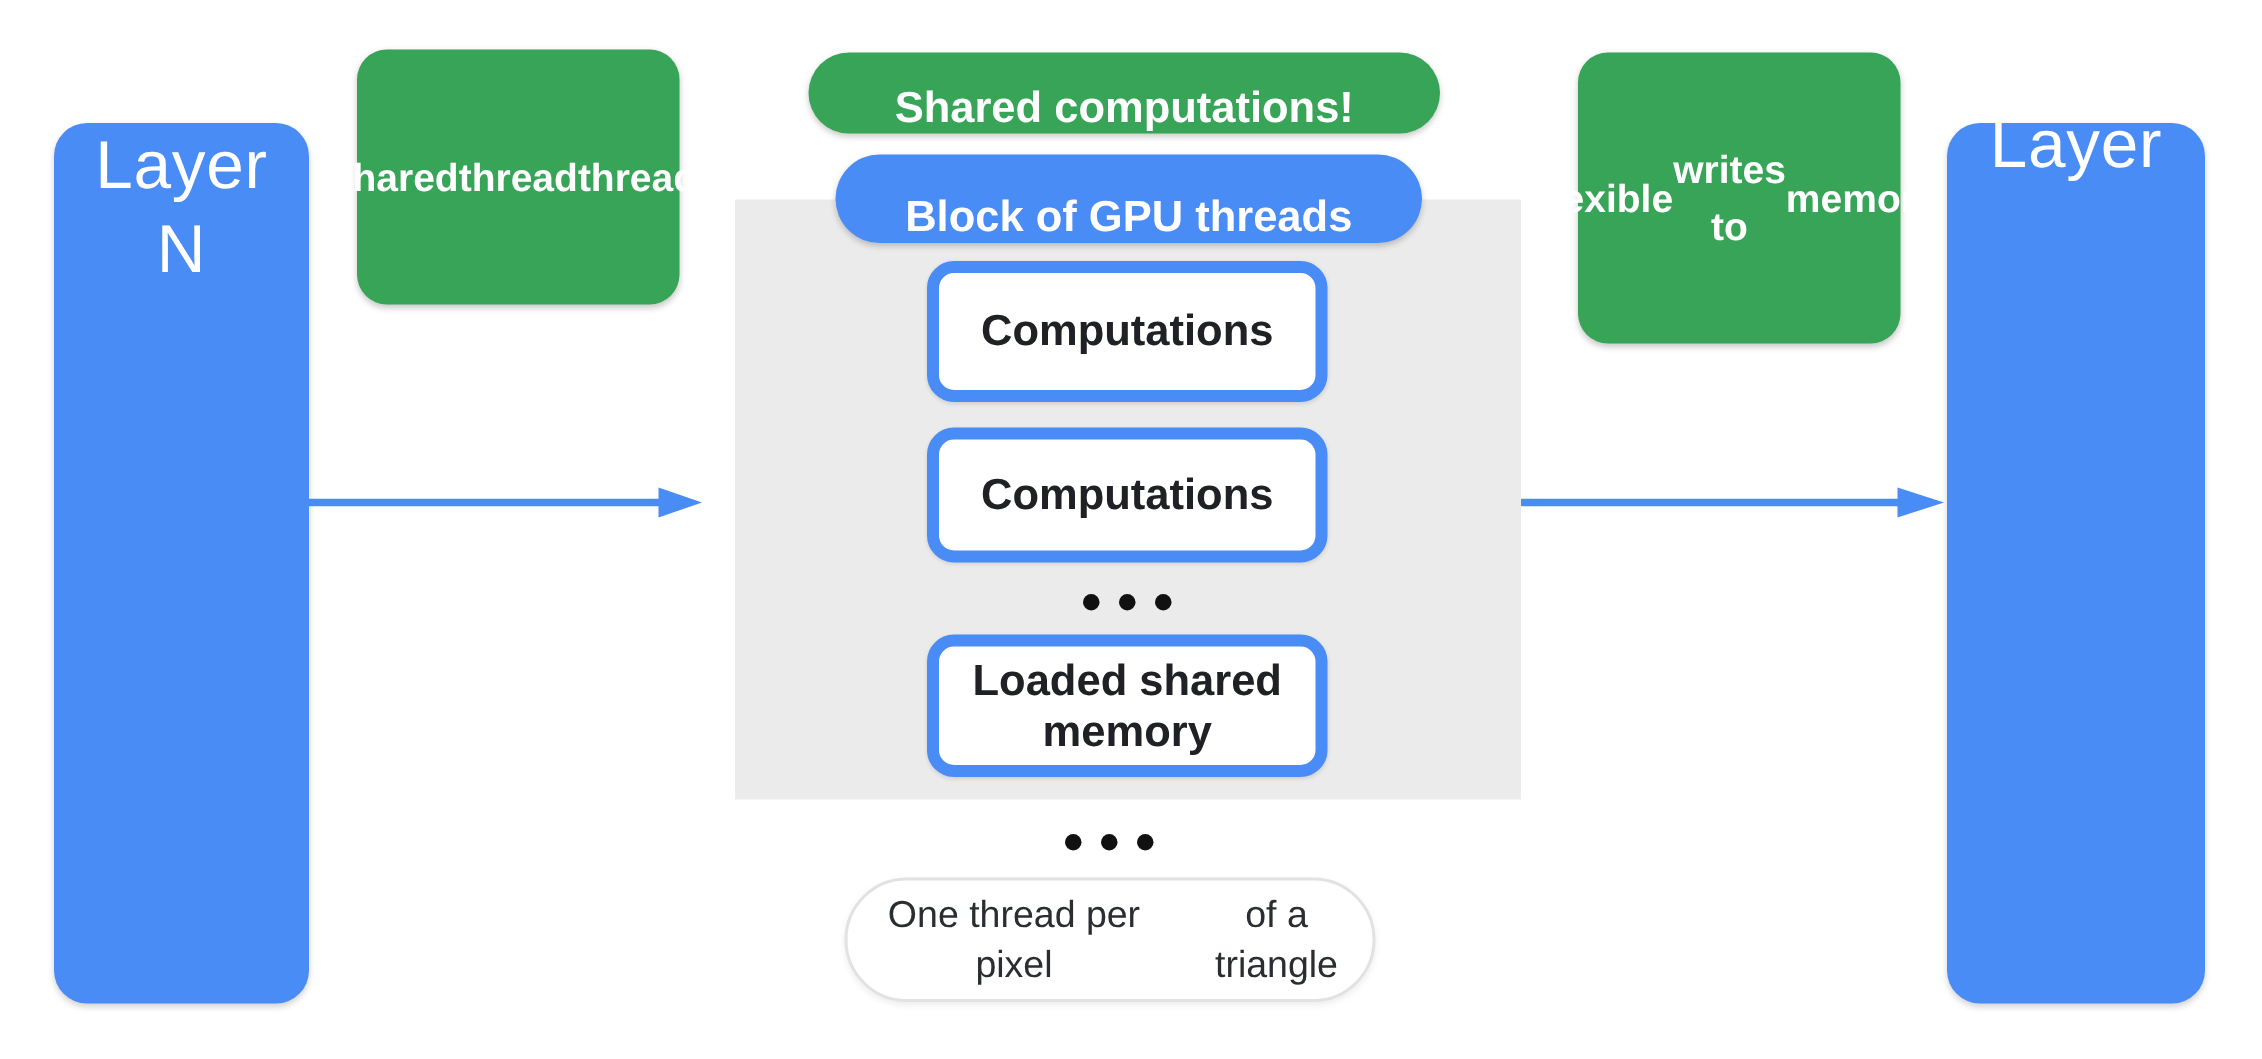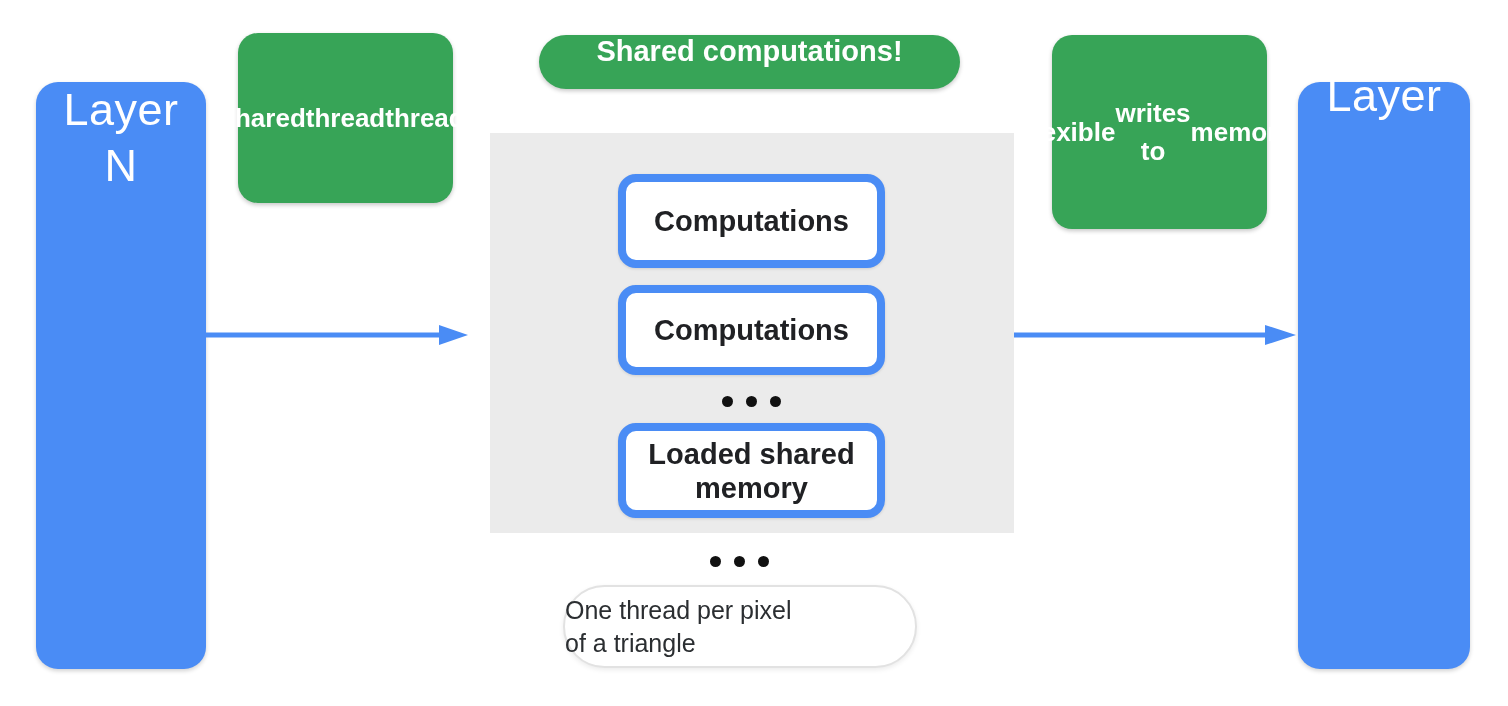--- a/index.html
+++ b/index.html
@@ -40,21 +40,21 @@
     display:flex;flex-direction:row;align-items:center;justify-content:center;
     text-align:center;font-weight:700;
     box-shadow:0 2px 4px rgba(0,0,0,.22);
   }
   .callout.box{width:215px;height:170px;border-radius:20px;
     font-size:26px;line-height:38px;}
   .callout.left-box{left:238px;top:33px;}
   .callout.right-box{left:1052px;top:35px;height:194px;}
   .pill{
     position:absolute;border-radius:30px;color:#fff;font-weight:700;
-    display:flex;align-items:flex-start;justify-content:center;
+    display:flex;align-items:flex-end;justify-content:center;
     font-size:29px;box-shadow:0 2px 4px rgba(0,0,0,.22);
   }
   .pill.green{left:539px;top:35px;width:421px;height:54px;background:var(--green);}
   .pill.blue{left:557px;top:103px;width:391px;height:59px;background:var(--blue);z-index:3;}
   
   .gpu-block{
     position:absolute;left:490px;top:133px;width:524px;height:400px;
     background:var(--block-gray);z-index:1;
   }
   
@@ -72,21 +72,21 @@
   .dots{
     position:absolute;display:flex;gap:13px;z-index:2;
   }
   .dots .dot{width:11px;height:11px;border-radius:50%;background:var(--dot);}
   .dots.inside{left:722px;top:396px;}
   .dots.below{left:710px;top:556px;}
   
   .note-pill{
     position:absolute;left:563px;top:585px;width:354px;height:83px;
     background:#fff;border:2px solid var(--note-border);border-radius:42px;
-    display:flex;flex-direction:column;align-items:flex-start;justify-content:center;
+    display:flex;align-items:center;justify-content:center;
     color:#2B2E31;font-size:25px;line-height:33px;font-weight:400;text-align:center;
     box-shadow:0 2px 5px rgba(0,0,0,.08);
   }
   
   .arrow{position:absolute;top:324px;z-index:0;}
   .arrow.left{left:206px;}
   .arrow.right{left:1013px;}
   .arrow line{stroke:var(--blue);stroke-width:5;}
   .arrow polygon{fill:var(--blue);}
 </style>
@@ -112,20 +112,23 @@
     <div>thread</div>
     <div>thread!</div>
   </div>
 
   <div class="pill green">
     <span>Shared computations!</span>
   </div>
 
   <div class="gpu-block"></div>
 
+  <div class="pill blue">
+    <span>Block of GPU threads</span>
+  </div>
 
   <div class="comp-box c1">
     <span>Computations</span>
   </div>
   <div class="comp-box c2">
     <span>Computations</span>
   </div>
 
   <div class="dots inside">
     <span class="dot"></span>

